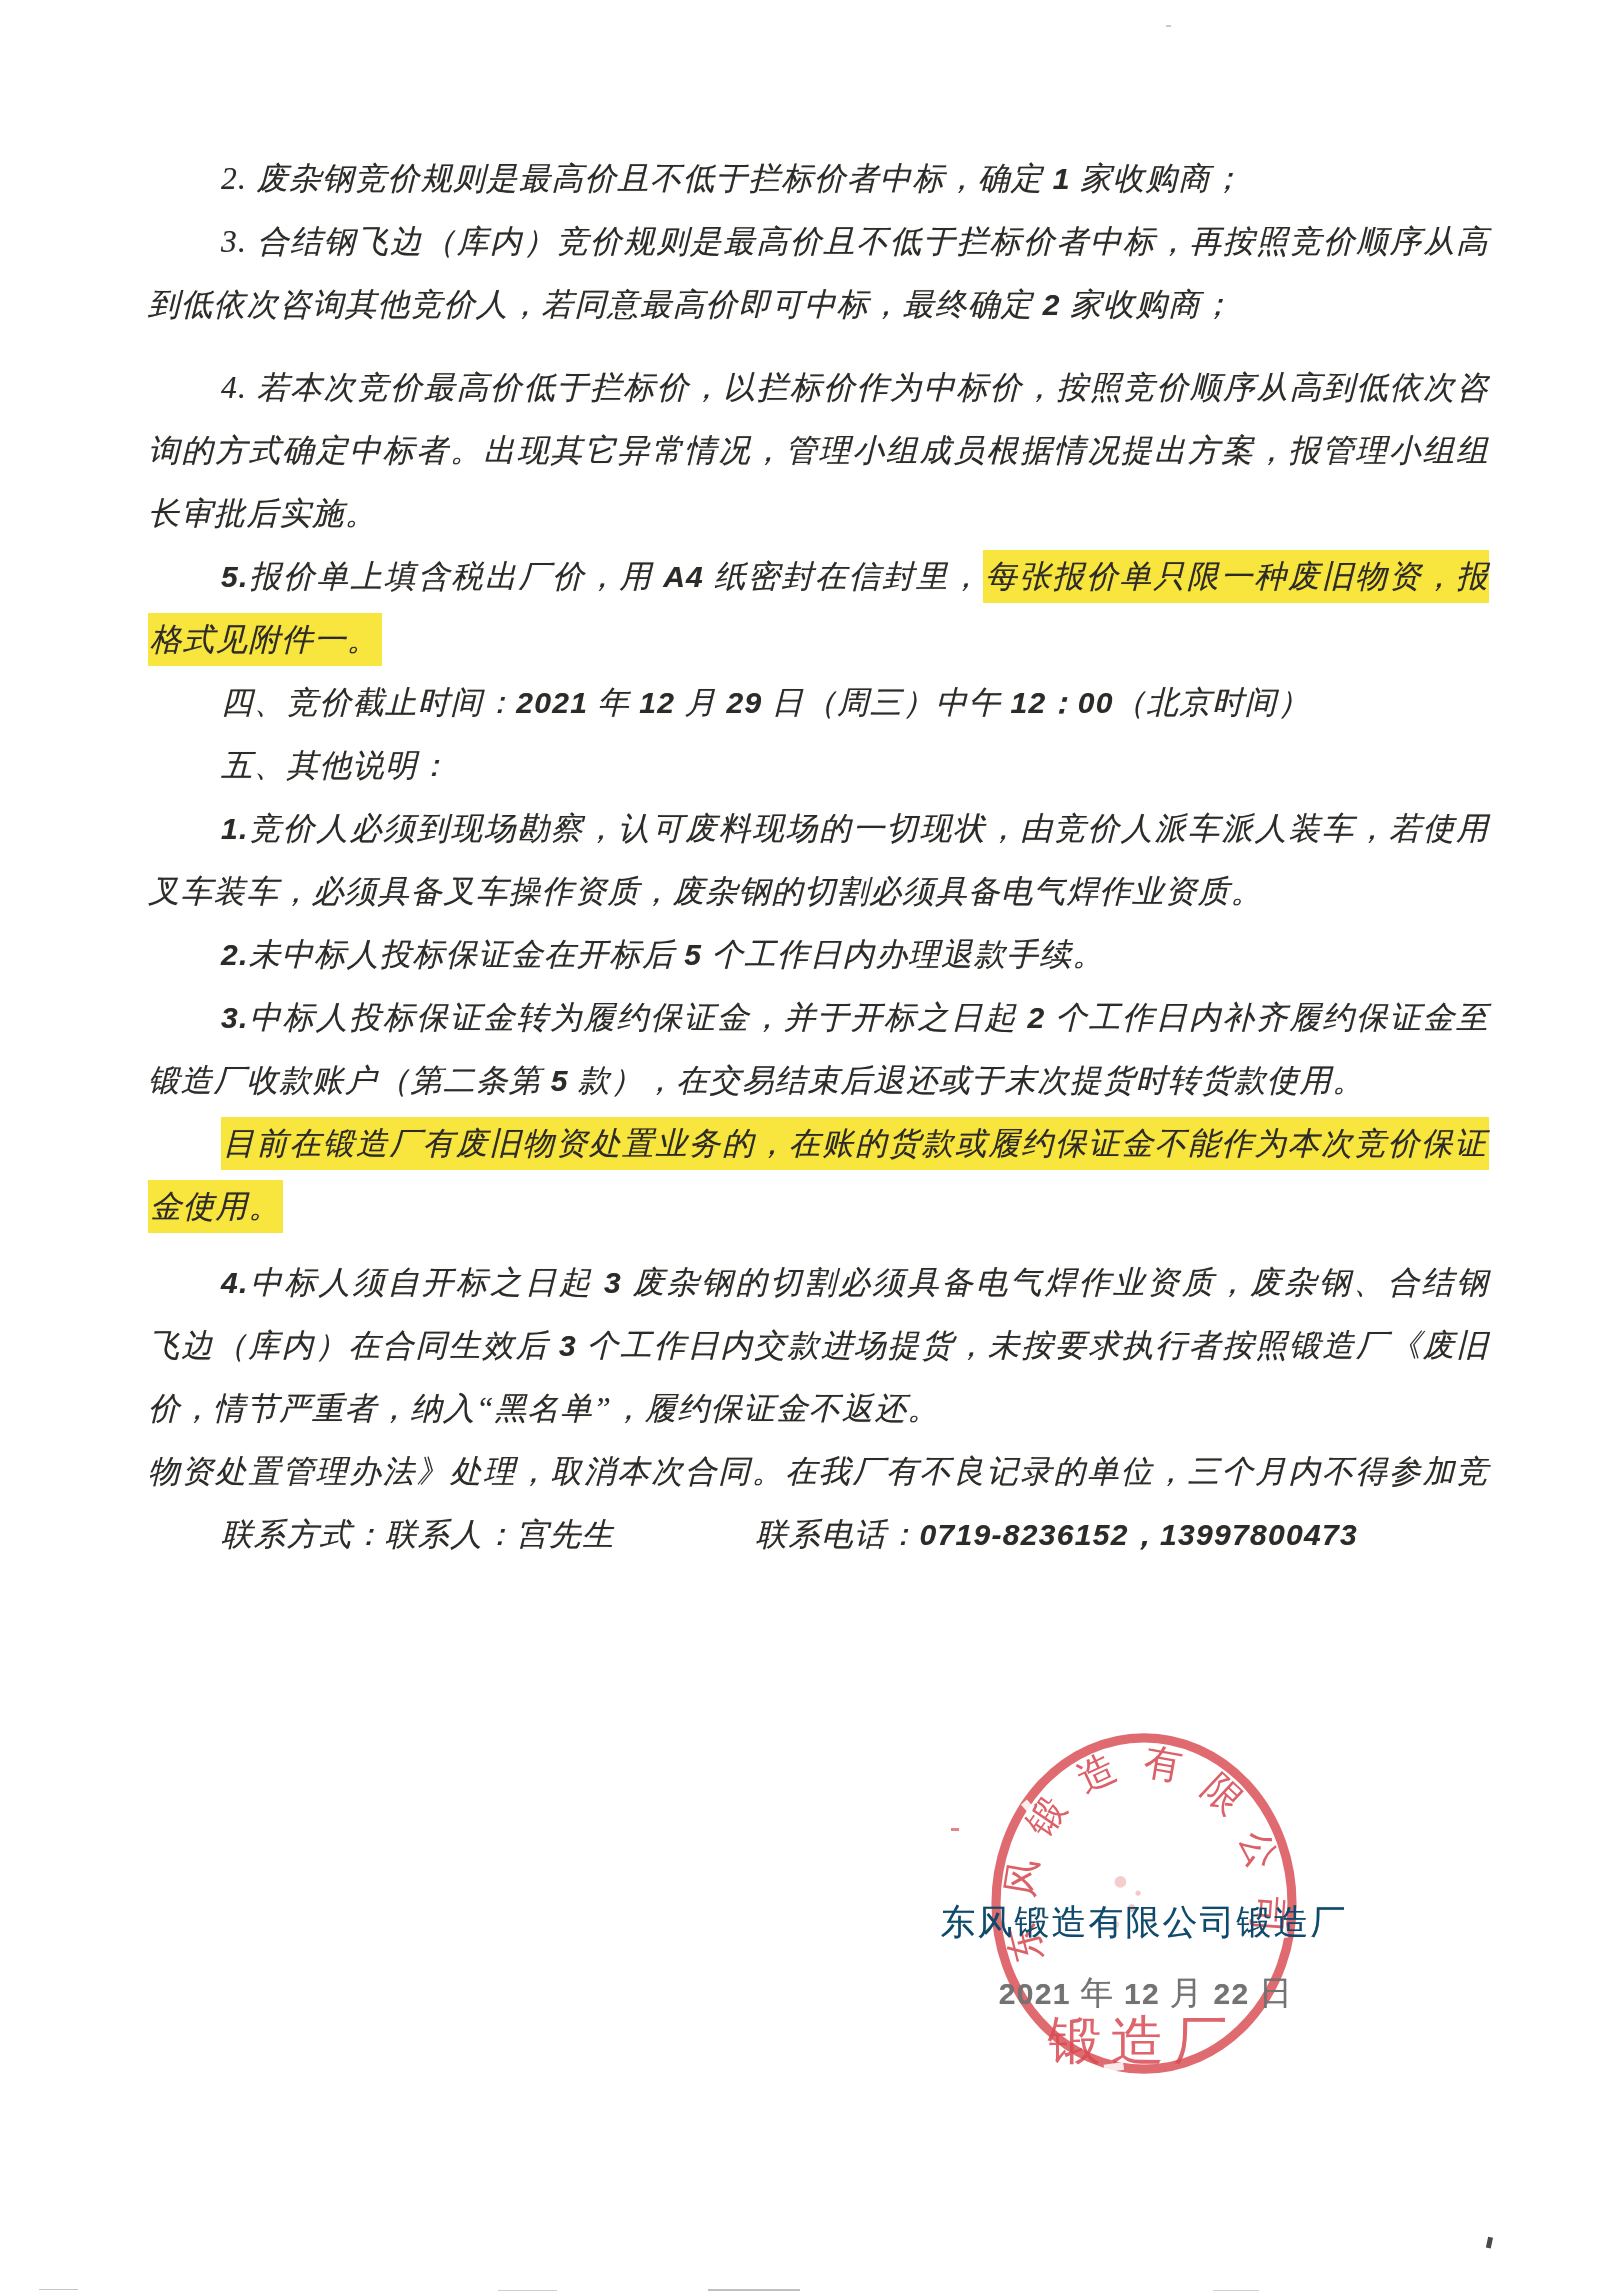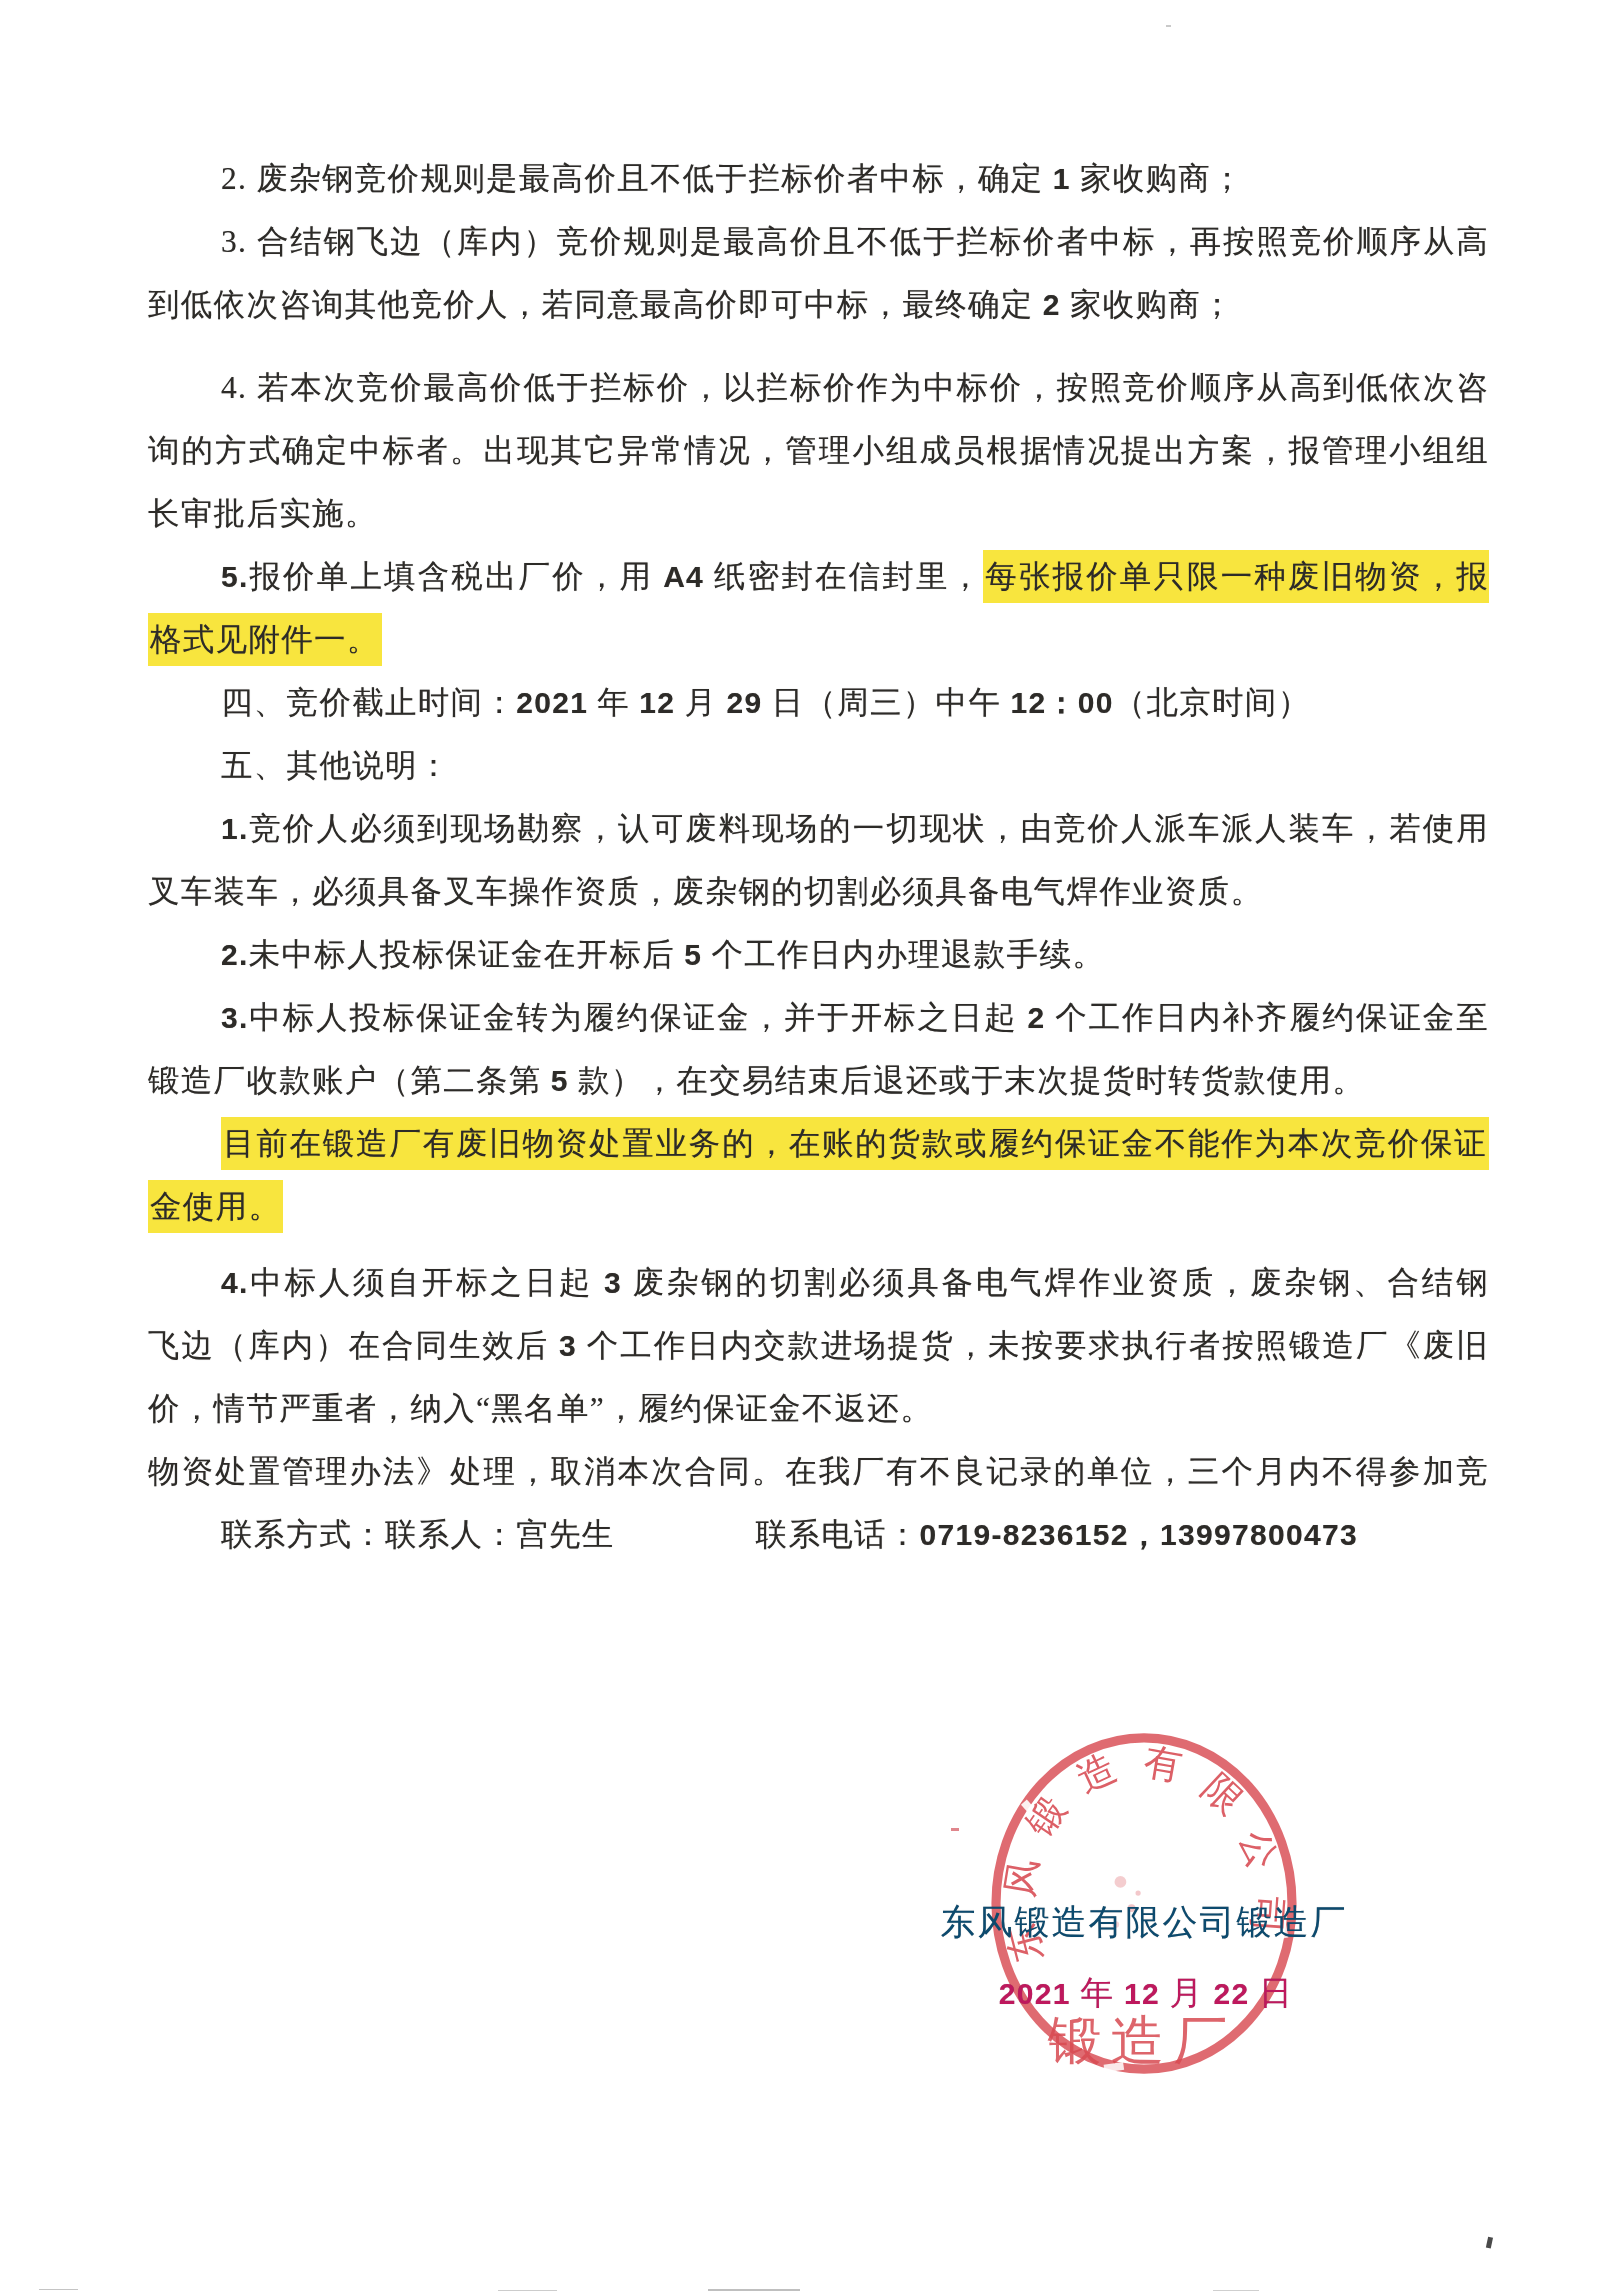--- a/index.html
+++ b/index.html
@@ -12,37 +12,38 @@
     color:#2d2b28;
   }
   .doc{
     position:absolute;left:148px;top:147px;width:1341px;
   }
   .ln{
     height:63px;line-height:63px;
     font-size:31.5px;letter-spacing:1.3px;
     white-space:nowrap;
     text-shadow:0 0 0.7px rgba(45,43,40,.45);
+    font-style:italic;
   }
   .j{white-space:normal;text-align:justify;text-align-last:justify;}
   .ind{padding-left:73px;}
   .gt30{margin-top:19.7px;}
   .gt20{margin-top:13px;}
   .b{font-family:"Liberation Sans","DejaVu Sans",sans-serif;font-weight:700;font-size:30px;}
   .hl{background:#f8e53e;padding:9.2px 2px;}
   .spacer{display:inline-block;width:141px;}
   .footer-company{
     position:absolute;left:1144px;top:1899px;transform:translateX(-50%);
     font-size:35px;letter-spacing:2px;white-space:nowrap;
     color:#0c4a6e;text-shadow:0 0 0.7px rgba(45,43,40,.4);
   }
   .footer-date{
     position:absolute;left:1146px;top:1971px;transform:translateX(-50%);
     font-size:33px;letter-spacing:1.3px;white-space:nowrap;
-    color:#be185d;text-shadow:0 0 0.7px rgba(45,43,40,.4);
+    color:#737373;text-shadow:0 0 0.7px rgba(45,43,40,.4);
   }
   .seal{
     position:absolute;left:986px;top:1728px;width:316px;height:351px;
     mix-blend-mode:multiply;
   }
   .seal text, .seal textPath{font-family:"Liberation Serif","DejaVu Serif",serif;}
   .speck{position:absolute;}
 </style>
 </head>
 <body>

